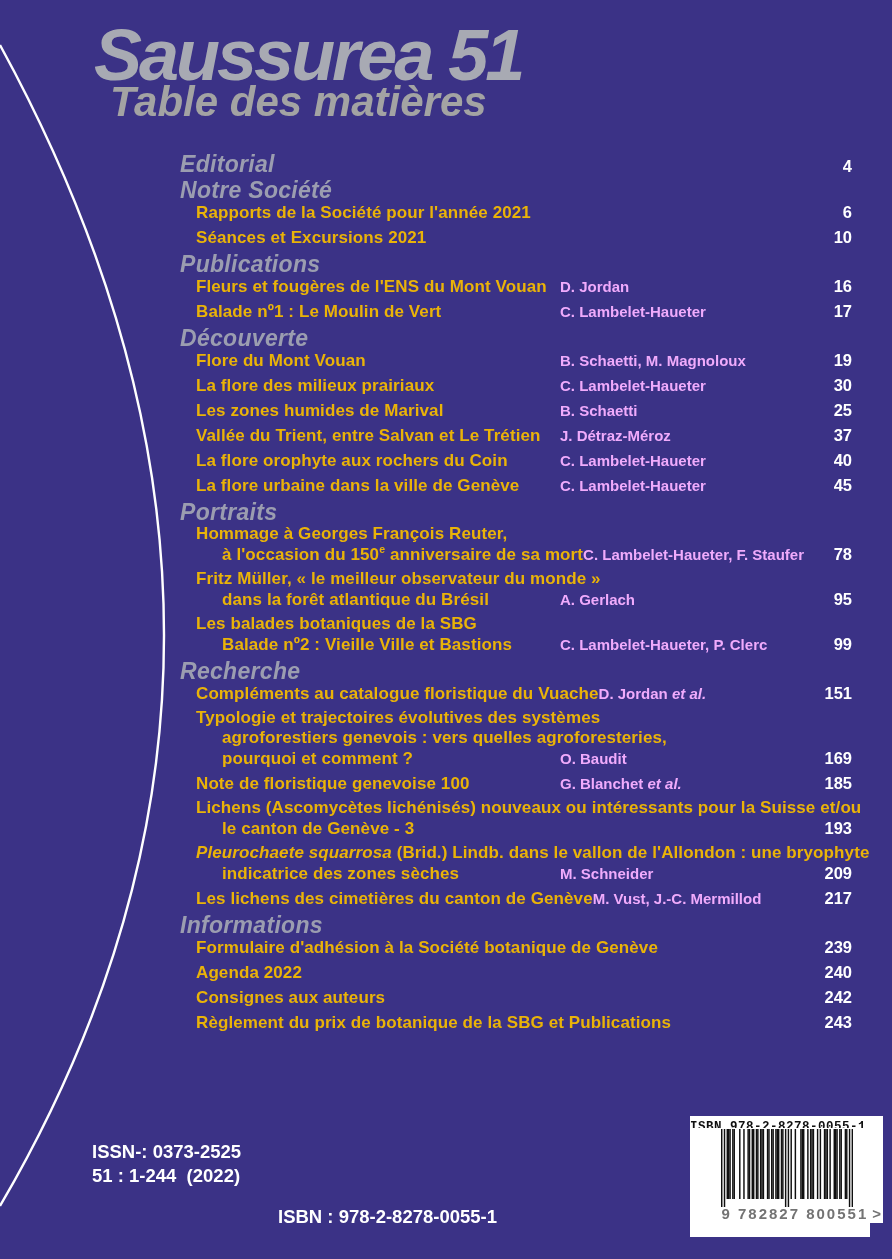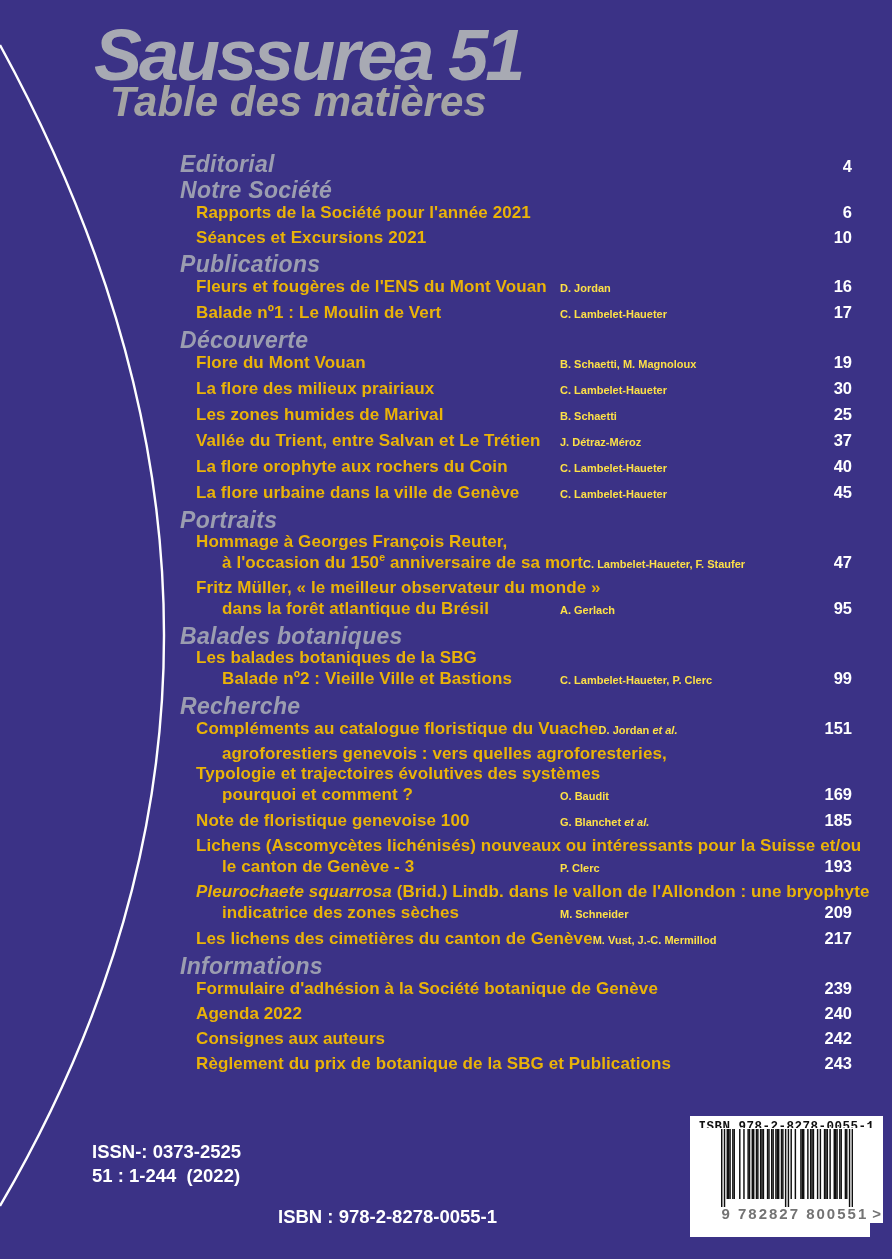--- a/index.html
+++ b/index.html
@@ -29,37 +29,37 @@
     color:#9b9db0;letter-spacing:.3px;white-space:nowrap;
   }
   .sec-page{width:48px;text-align:right;font-size:16.5px;font-weight:bold;color:#fff;}
   .entry{margin-bottom:4px;}
   .eline{display:flex;align-items:baseline;line-height:20px;}
   .e-title{
     flex:1;font-size:17px;font-weight:bold;color:#eab308;
     padding-left:16px;white-space:nowrap;letter-spacing:.1px;
   }
   .e-title.ind{padding-left:42px;}
-  .e-author{width:244px;font-size:11px;font-weight:bold;color:#fde047;white-space:nowrap;}
+  .e-author{width:244px;font-size:15px;font-weight:bold;color:#f0abfc;white-space:nowrap;}
   .e-page{width:48px;text-align:right;font-size:16.5px;font-weight:bold;color:#fff;}
   .e-title sup{font-size:62%;vertical-align:super;line-height:0;}
   .footer-left{
     position:absolute;left:92px;top:1140px;z-index:2;
     font-size:18.5px;font-weight:bold;line-height:24px;white-space:pre;
   }
   .footer-isbn{
     position:absolute;left:278px;top:1206px;z-index:2;
     font-size:18.5px;font-weight:bold;white-space:nowrap;
   }
   .barcode-box{
     position:absolute;left:690px;top:1116px;width:193px;height:121px;
     background:#ffffff;z-index:3;color:#101010;
   }
   .bc-top{
-    height:12px;overflow:hidden;text-align:center;text-decoration:underline;
+    height:12px;overflow:hidden;text-decoration:underline;
   }
   .bc-top span{
     display:inline-block;margin-top:-4px;
     font-family:"Liberation Mono","DejaVu Sans Mono",monospace;
     font-size:12.5px;font-weight:bold;letter-spacing:.5px;color:#101010;
   }
   .bc-bars{display:block;margin:1px auto 0 auto;}
   .bc-digits{
     text-align:right;margin-top:-2px;
     font-size:15px;font-weight:bold;letter-spacing:2px;color:#737373;
@@ -180,39 +180,35 @@
           <span class="sec-name">Portraits</span>
           <span class="sec-page"></span>
         </div>
         <div class="entry">
           <div class="eline">
             <span class="e-title">Hommage à Georges François Reuter,</span>
           </div>
           <div class="eline">
             <span class="e-title ind">à l'occasion du 150<sup>e</sup> anniversaire de sa mort</span>
             <span class="e-author">C. Lambelet-Haueter, F. Staufer</span>
-            <span class="e-page">47</span>
+            <span class="e-page">78</span>
           </div>
         </div>
         <div class="entry">
           <div class="eline">
             <span class="e-title">Fritz Müller, « le meilleur observateur du monde »</span>
           </div>
           <div class="eline">
             <span class="e-title ind">dans la forêt atlantique du Brésil</span>
             <span class="e-author">A. Gerlach</span>
             <span class="e-page">95</span>
           </div>
         </div>
       </div>
       <div class="section">
-        <div class="sec-head">
-          <span class="sec-name">Balades botaniques</span>
-          <span class="sec-page"></span>
-        </div>
         <div class="entry">
           <div class="eline">
             <span class="e-title">Les balades botaniques de la SBG</span>
           </div>
           <div class="eline">
             <span class="e-title ind">Balade nº2 : Vieille Ville et Bastions</span>
             <span class="e-author">C. Lambelet-Haueter, P. Clerc</span>
             <span class="e-page">99</span>
           </div>
         </div>
@@ -224,45 +220,44 @@
         </div>
         <div class="entry">
           <div class="eline">
             <span class="e-title">Compléments au catalogue floristique du Vuache</span>
             <span class="e-author">D. Jordan <i>et al.</i></span>
             <span class="e-page">151</span>
           </div>
         </div>
         <div class="entry">
           <div class="eline">
+            <span class="e-title">Typologie et trajectoires évolutives des systèmes</span>
+          </div>
+          <div class="eline">
             <span class="e-title ind">agroforestiers genevois : vers quelles agroforesteries,</span>
-          </div>
-          <div class="eline">
-            <span class="e-title">Typologie et trajectoires évolutives des systèmes</span>
           </div>
           <div class="eline">
             <span class="e-title ind">pourquoi et comment ?</span>
             <span class="e-author">O. Baudit</span>
             <span class="e-page">169</span>
           </div>
         </div>
         <div class="entry">
           <div class="eline">
             <span class="e-title">Note de floristique genevoise 100</span>
             <span class="e-author">G. Blanchet <i>et al.</i></span>
             <span class="e-page">185</span>
           </div>
         </div>
         <div class="entry">
           <div class="eline">
             <span class="e-title">Lichens (Ascomycètes lichénisés) nouveaux ou intéressants pour la Suisse et/ou</span>
           </div>
           <div class="eline">
             <span class="e-title ind">le canton de Genève - 3</span>
-            <span class="e-author">P. Clerc</span>
             <span class="e-page">193</span>
           </div>
         </div>
         <div class="entry">
           <div class="eline">
             <span class="e-title"><i>Pleurochaete squarrosa</i> (Brid.) Lindb. dans le vallon de l'Allondon : une bryophyte</span>
           </div>
           <div class="eline">
             <span class="e-title ind">indicatrice des zones sèches</span>
             <span class="e-author">M. Schneider</span>

